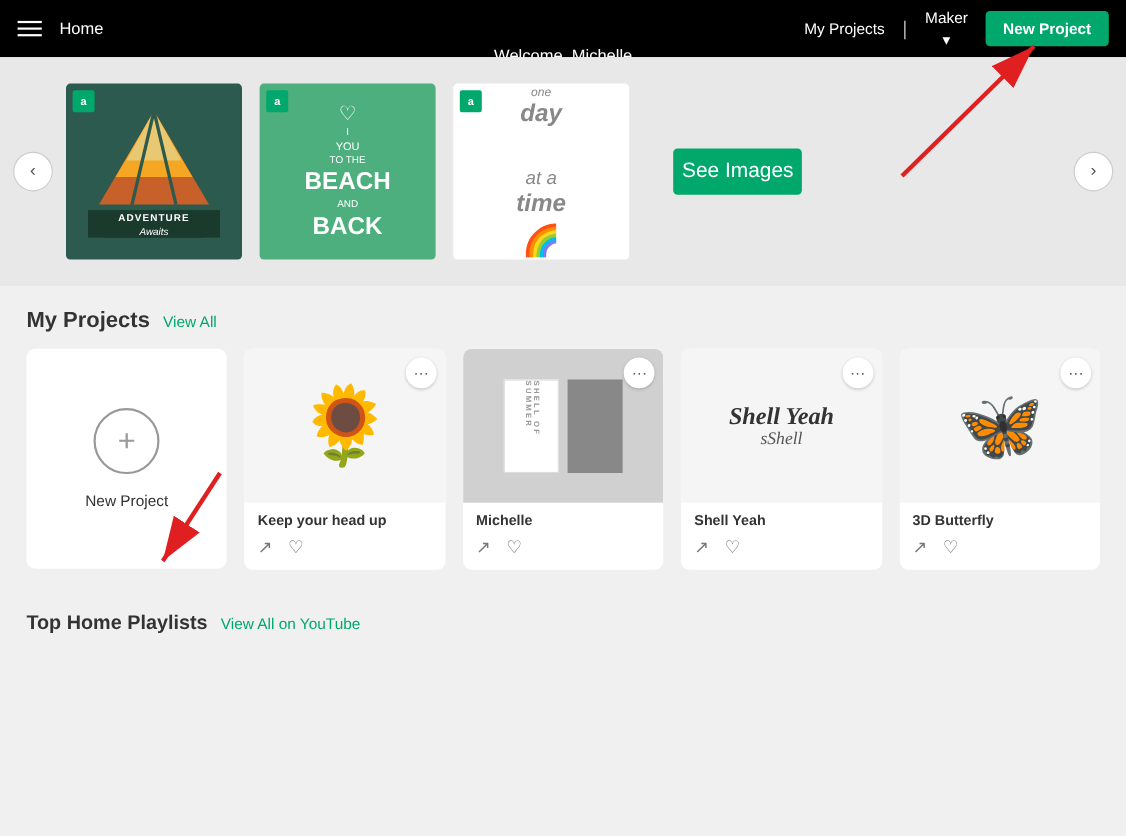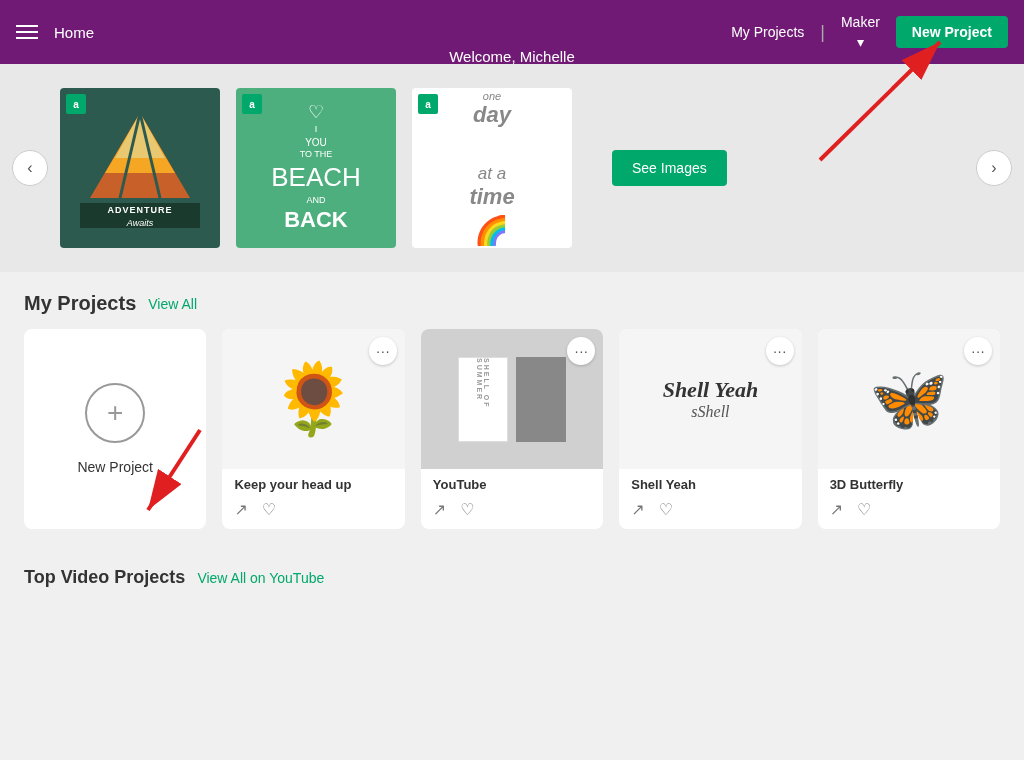--- a/index.html
+++ b/index.html
@@ -1,21 +1,21 @@
 <!DOCTYPE html>
 <html><head>
   <meta charset="utf-8">
   <style>
     * { box-sizing: border-box; margin: 0; padding: 0; }
     body { font-family: -apple-system, BlinkMacSystemFont, 'Segoe UI', sans-serif; background: #f0f0f0; width: 1024px; height: 760px; overflow: hidden; }
 
     
     .header {
-      background: #701a75;
-      height: 64px;
+      background: #000000;
+      height: 52px;
       display: flex;
       align-items: center;
       padding: 0 16px;
       gap: 16px;
     }
     .hamburger { color: white; font-size: 20px; cursor: pointer; display: flex; flex-direction: column; gap: 4px; }
     .hamburger span { display: block; width: 22px; height: 2px; background: white; }
     .header-home { color: white; font-size: 15px; font-weight: 500; }
     .header-welcome { color: white; font-size: 15px; position: absolute; left: 50%; transform: translateX(-50%); margin-top: 48px; }
     .header-right { margin-left: auto; display: flex; align-items: center; gap: 16px; }
@@ -113,22 +113,22 @@
       font-weight: 700;
       color: #333;
       line-height: 1.3;
       margin-bottom: 16px;
     }
     .banner-see-images {
       background: #00a86b;
       color: white;
       border: none;
       border-radius: 4px;
-      padding: 10px 20px;
-      font-size: 14px;
+      padding: 10px 8px;
+      font-size: 19px;
       cursor: pointer;
     }
 
     
     .main { padding: 20px 24px; background: #f0f0f0; }
 
     .section-header { display: flex; align-items: center; gap: 12px; margin-bottom: 14px; }
     .section-title { font-size: 20px; font-weight: 700; color: #333; }
     .section-view-all { color: #00a86b; font-size: 14px; cursor: pointer; }
 
@@ -335,21 +335,21 @@
       </svg>
     </div>
 
     <div class="banner-card beach-card">
       <div class="cricut-badge">a</div>
       <div class="beach-text">
         <div class="heart">♡</div>
         <div style="font-size:9px; color:white;">I</div>
         <div style="font-size:10px; color:white;">YOU</div>
         <div style="font-size:9px; color:white;">TO THE</div>
-        <div style="font-size:26px; font-weight:400; color:white; text-transform:uppercase;">BEACH</div>
+        <div style="font-size:22px; font-weight:700; color:white; text-transform:uppercase;">BEACH</div>
         <div style="font-size:9px; color:white;">AND</div>
         <div style="font-size:22px; font-weight:900; color:white; text-transform:uppercase;">BACK</div>
       </div>
     </div>
 
     <div class="banner-card oneday-card">
       <div class="cricut-badge">a</div>
       <div style="text-align:center;">
         <div style="font-size:11px; color:#888; font-style:italic;">one</div>
         <div style="font-size:22px; color:#888; font-style:italic; font-weight:600;">day</div>
@@ -398,21 +398,21 @@
 
     <div class="project-card">
       <div class="project-thumb project-thumb-gray">
         <div class="project-options">···</div>
         <div class="koozie-design">
           <div class="koozie-white">SHELL OF SUMMER</div>
           <div class="koozie-gray"></div>
         </div>
       </div>
       <div class="project-info">
-        <div class="project-name">YouTube</div>
+        <div class="project-name">Michelle</div>
         <div class="project-actions">
           <span class="project-action">↗</span>
           <span class="project-action">♡</span>
         </div>
       </div>
     </div>
 
     <div class="project-card">
       <div class="project-thumb">
         <div class="project-options">···</div>
@@ -441,15 +441,15 @@
           <span class="project-action">↗</span>
           <span class="project-action">♡</span>
         </div>
       </div>
     </div>
 
   </div>
 </div>
 
 <div class="bottom-section" style="margin-top: 18px; display: flex; align-items: center; gap: 0;">
-  <span class="bottom-title">Top Video Projects</span>
+  <span class="bottom-title">Top Home Playlists</span>
   <span class="bottom-link">View All on YouTube</span>
 </div>
 
 </body></html>

